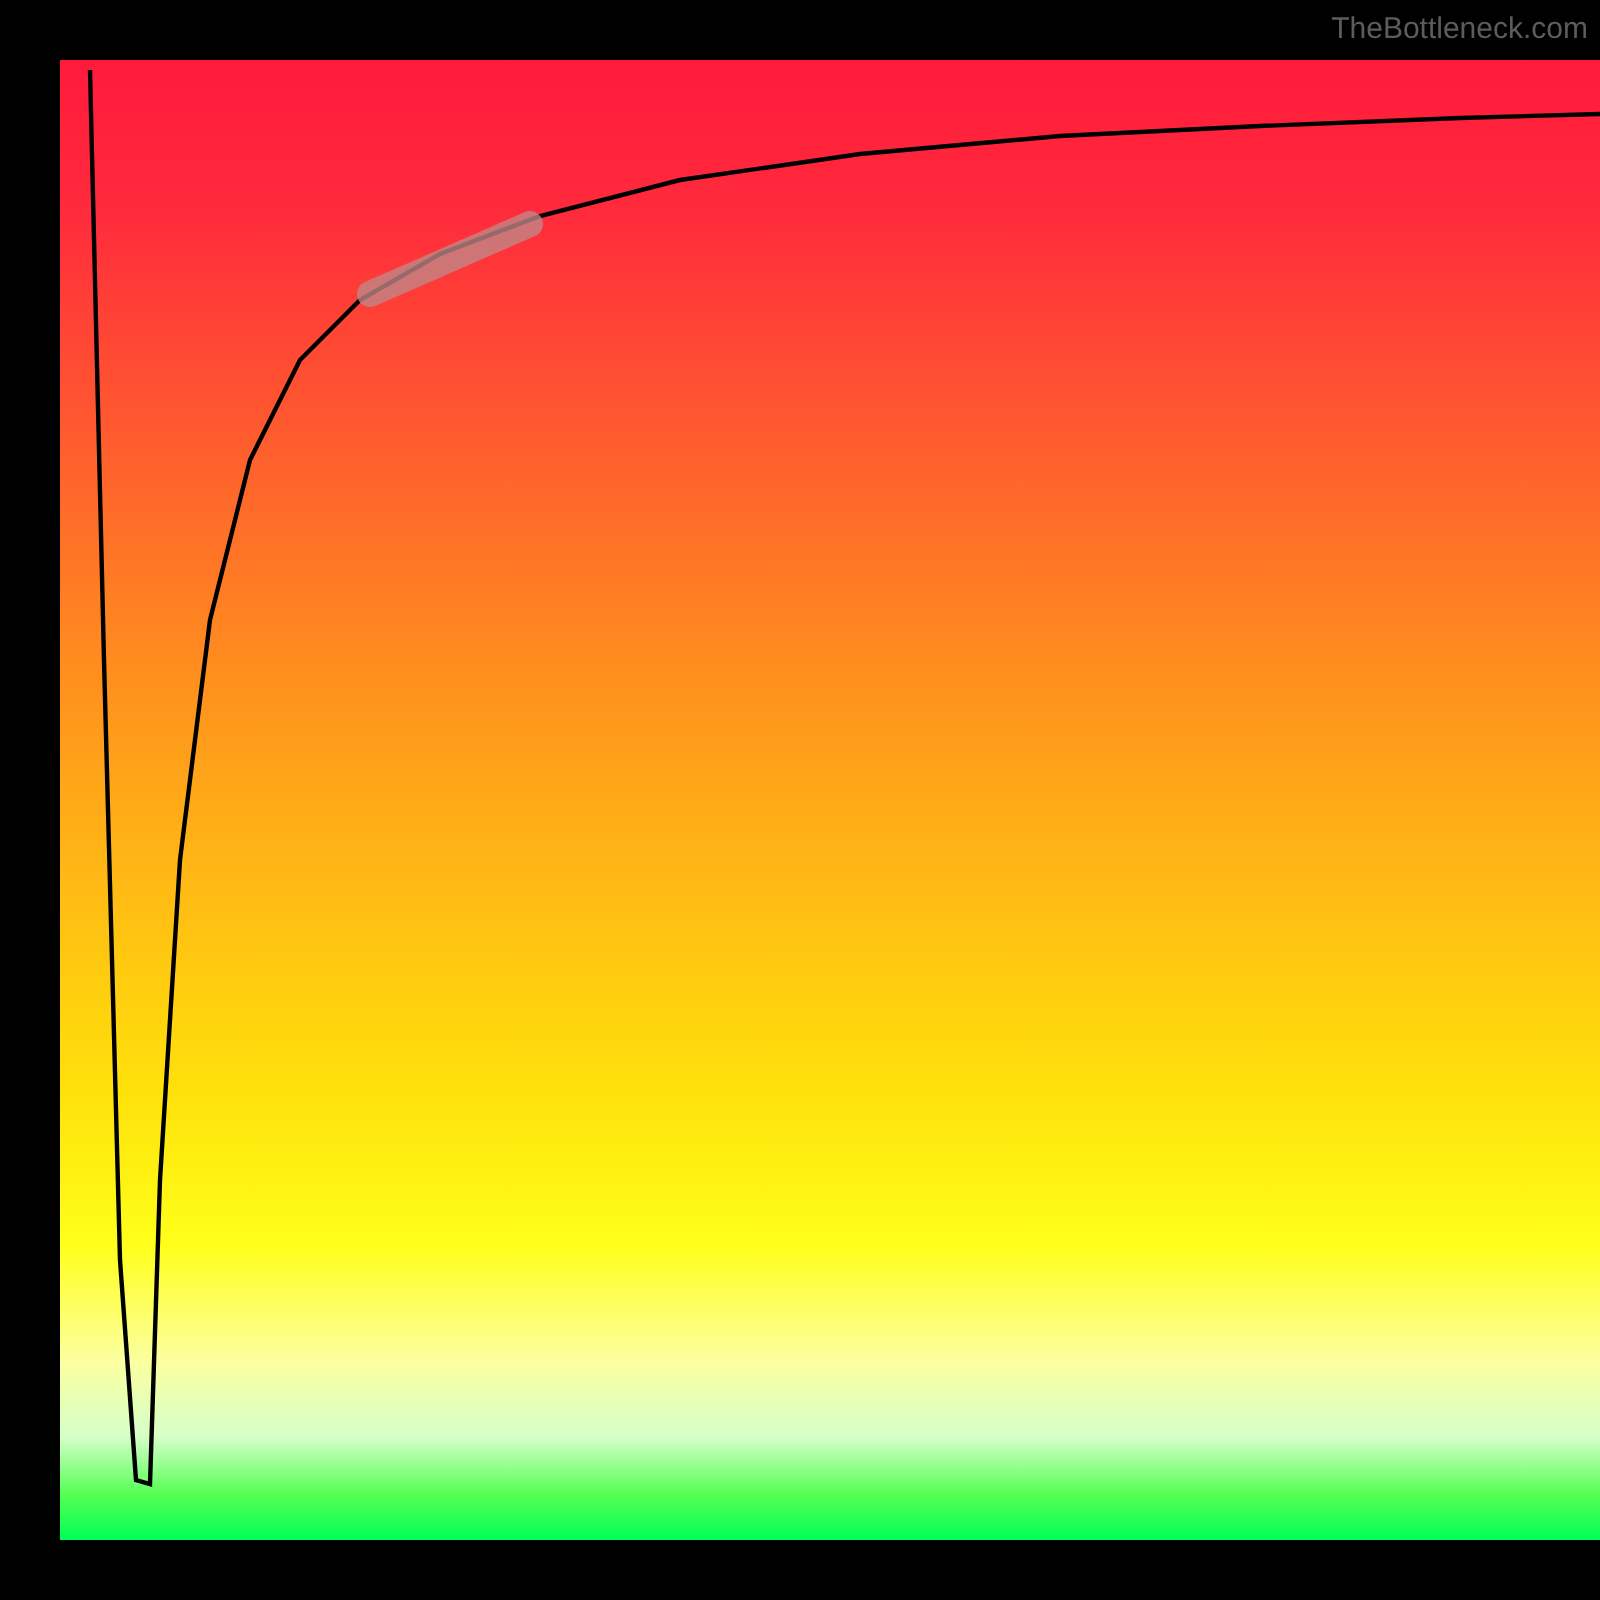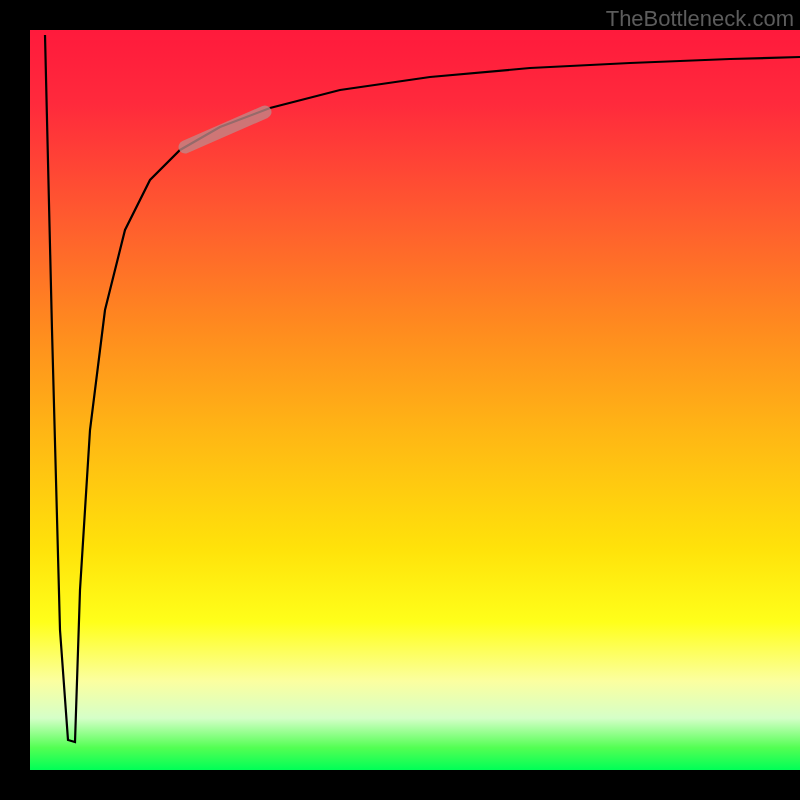--- a/index.html
+++ b/index.html
@@ -44,21 +44,21 @@
     left: 0;
     width: 770px;
     height: 740px;
     overflow: visible;
   }
   .attribution {
     position: absolute;
     top: 6px;
     right: 6px;
     color: #5c5c5c;
-    font-size: 22px;
+    font-size: 15px;
     font-weight: 500;
   }
 </style>
 </head>
 <body>
 
 <div class="chart-container">
 
   <div class="plot-area">
     <svg class="curve-svg" viewBox="0 0 770 740" preserveAspectRatio="none">

